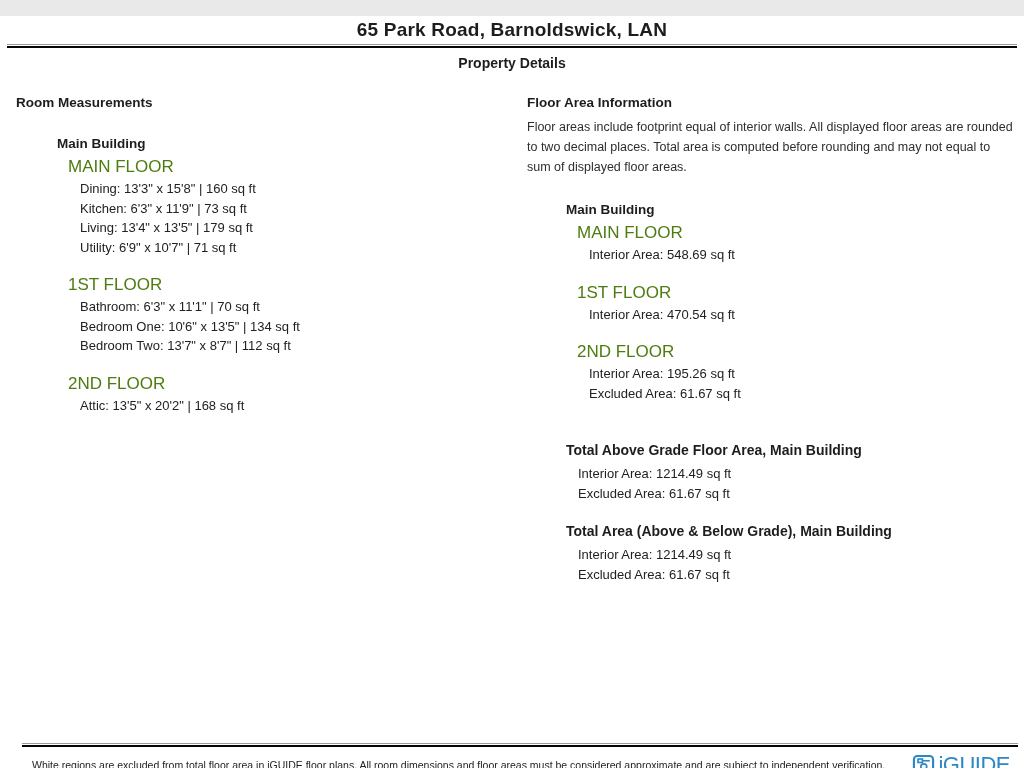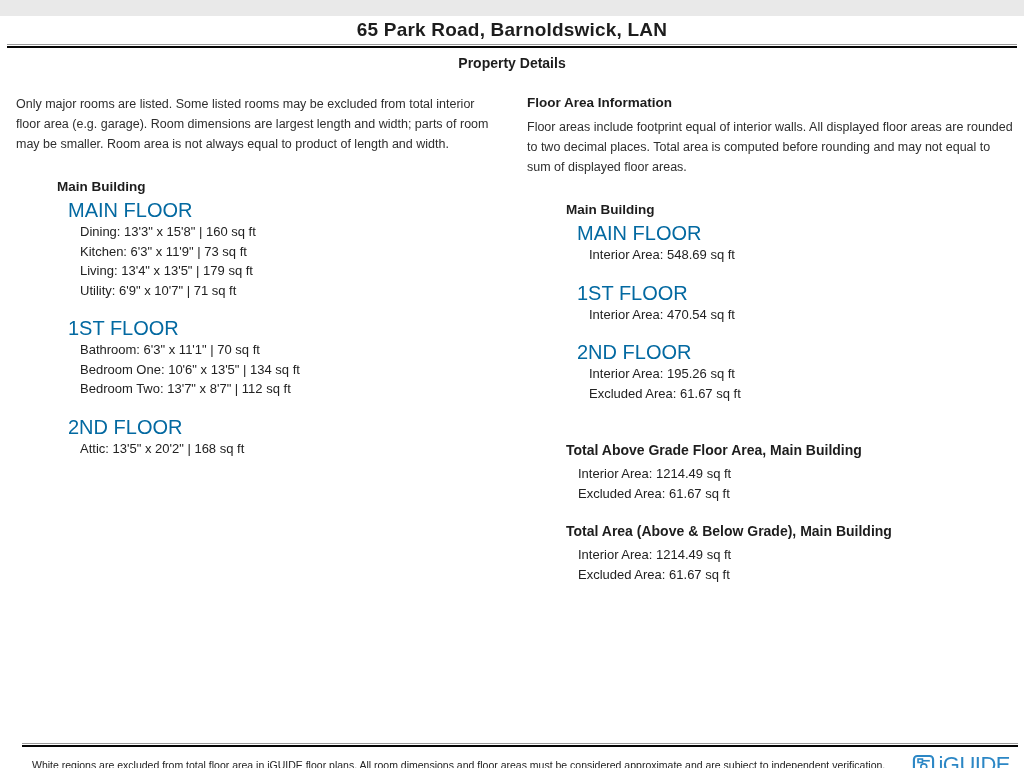--- a/index.html
+++ b/index.html
@@ -67,24 +67,24 @@
     margin: 0 0 6px 41px;
     font-size: 13.5px;
     font-weight: bold;
     line-height: 17px;
   }
   .col-right .building-name { margin-left: 39px; }
 
   .floor-block { margin: 0 0 19px 52px; }
   .col-right .floor-block { margin-left: 50px; }
   .floor-name {
-    font-size: 20px;
+    font-size: 17px;
     line-height: 18px;
     margin-bottom: 3px;
-    color: #0369a1;
+    color: #4d7c0f;
   }
   .detail-line {
     margin-left: 12px;
     font-size: 13px;
     line-height: 19.5px;
     color: #222;
   }
 
   
   .totals { margin-top: 39px; }
@@ -142,21 +142,21 @@
 
   <header class="page-header">
     <h1 class="page-title">65 Park Road, Barnoldswick, LAN</h1>
     <div class="title-rule"></div>
     <h2 class="page-subtitle">Property Details</h2>
   </header>
 
   <main class="columns">
 
     <section class="col-left">
-      <p class="section-desc">Only major rooms are listed. Some listed rooms may be excluded from total interior floor area (e.g. garage). Room dimensions are largest length and width; parts of room may be smaller. Room area is not always equal to product of length and width.</p>
+      <h3 class="section-heading">Room Measurements</h3>
 
       <div class="building">
         <div class="building-name">Main Building</div>
 
         <div class="floor-block">
           <div class="floor-name">MAIN FLOOR</div>
           <div class="detail-line">Dining: 13'3" x 15'8" | 160 sq ft</div>
           <div class="detail-line">Kitchen: 6'3" x 11'9" | 73 sq ft</div>
           <div class="detail-line">Living: 13'4" x 13'5" | 179 sq ft</div>
           <div class="detail-line">Utility: 6'9" x 10'7" | 71 sq ft</div>

